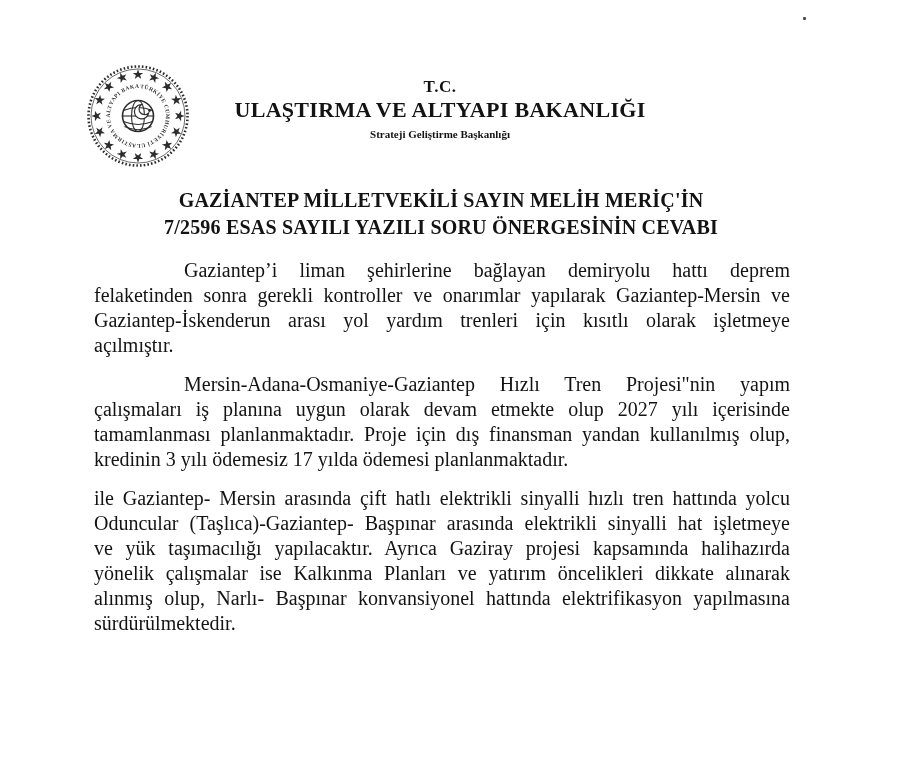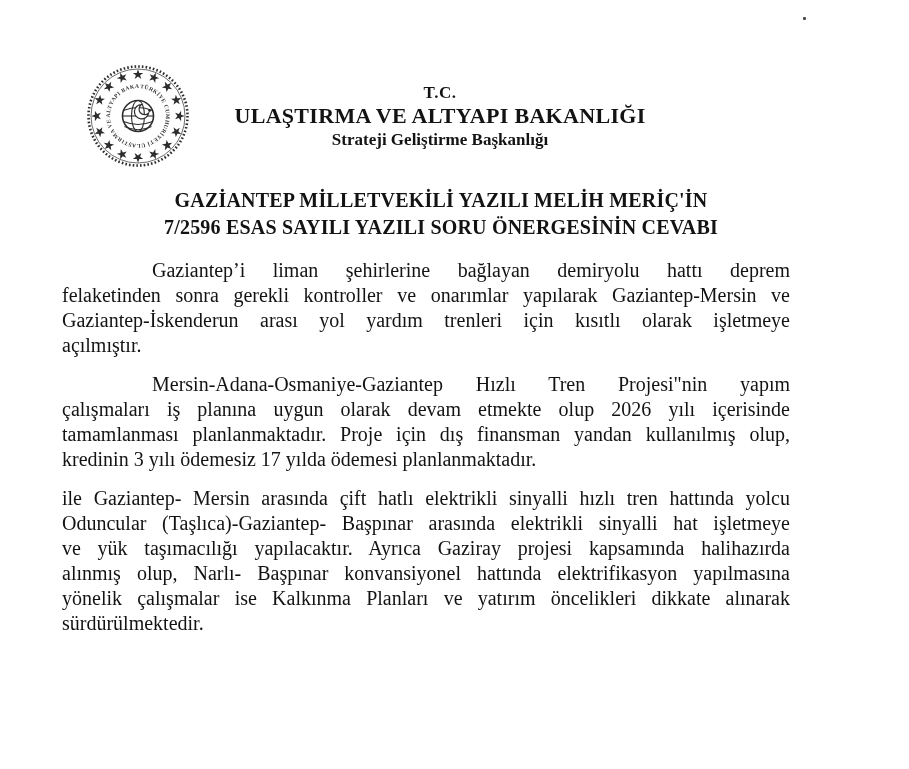--- a/index.html
+++ b/index.html
@@ -14,44 +14,45 @@
   .speck{
     position:absolute;left:803px;top:17px;width:3px;height:3px;
     background:#4a4a4a;border-radius:1px;
   }
   
   .seal{
     position:absolute;left:85px;top:63px;width:106px;height:106px;
     opacity:0.92;
   }
   .letterhead-text{
-    position:absolute;left:170px;top:82px;width:540px;
+    position:absolute;left:170px;top:76px;width:540px;
     text-align:center;font-weight:bold;
   }
   .lh-line1{font-size:17px;line-height:22px;letter-spacing:0.5px;}
   .lh-line2{font-size:22px;line-height:24px;letter-spacing:0.3px;}
-  .lh-line3{font-size:17px;line-height:24px;}
+  .lh-line3{font-size:11px;line-height:24px;}
   
   .doc-title{
     position:absolute;left:76px;top:187px;width:730px;
     text-align:center;font-weight:bold;
     font-size:20px;line-height:27px;letter-spacing:0.2px;
   }
   
   .doc-body{
     position:absolute;left:62px;top:258px;width:728px;
     font-size:20px;
   }
   .para{margin:0 0 14px 0;}
   .line{
     line-height:25px;
     text-align:justify;
     text-align-last:justify;
     -moz-text-align-last:justify;
     white-space:normal;
+    margin-left:32px;
   }
   .line.first{text-indent:90px;}
   .line.last{text-align:center;text-align-last:left;-moz-text-align-last:left;}
 </style>
 </head>
 <body>
 
 <div class="page">
 
   <div class="speck"></div>
@@ -101,40 +102,40 @@
     </g>
   </svg>
 
   <div class="letterhead-text">
     <div class="lh-line1">T.C.</div>
     <div class="lh-line2">ULAŞTIRMA VE ALTYAPI BAKANLIĞI</div>
     <div class="lh-line3">Strateji Geliştirme Başkanlığı</div>
   </div>
 
   <div class="doc-title">
-    <div>GAZİANTEP MİLLETVEKİLİ YAZILI MELİH MERİÇ'İN</div>
+    <div>GAZİANTEP MİLLETVEKİLİ SAYIN MELİH MERİÇ'İN</div>
     <div>7/2596 ESAS SAYILI YAZILI SORU ÖNERGESİNİN CEVABI</div>
   </div>
 
   <div class="doc-body">
       <div class="para">
         <div class="line first">Gaziantep’i liman şehirlerine bağlayan demiryolu hattı deprem</div>
         <div class="line">felaketinden sonra gerekli kontroller ve onarımlar yapılarak Gaziantep-Mersin ve</div>
         <div class="line">Gaziantep-İskenderun arası yol yardım trenleri için kısıtlı olarak işletmeye</div>
         <div class="line last">açılmıştır.</div>
       </div>
       <div class="para">
         <div class="line first">Mersin-Adana-Osmaniye-Gaziantep Hızlı Tren Projesi"nin yapım</div>
-        <div class="line">çalışmaları iş planına uygun olarak devam etmekte olup 2026 yılı içerisinde</div>
+        <div class="line">çalışmaları iş planına uygun olarak devam etmekte olup 2027 yılı içerisinde</div>
         <div class="line">tamamlanması planlanmaktadır. Proje için dış finansman yandan kullanılmış olup,</div>
         <div class="line last">kredinin 3 yılı ödemesiz 17 yılda ödemesi planlanmaktadır.</div>
       </div>
       <div class="para">
         <div class="line">ile Gaziantep- Mersin arasında çift hatlı elektrikli sinyalli hızlı tren hattında yolcu</div>
         <div class="line">Oduncular (Taşlıca)-Gaziantep- Başpınar arasında elektrikli sinyalli hat işletmeye</div>
         <div class="line">ve yük taşımacılığı yapılacaktır. Ayrıca Gaziray projesi kapsamında halihazırda</div>
+        <div class="line">yönelik çalışmalar ise Kalkınma Planları ve yatırım öncelikleri dikkate alınarak</div>
         <div class="line">alınmış olup, Narlı- Başpınar konvansiyonel hattında elektrifikasyon yapılmasına</div>
-        <div class="line">yönelik çalışmalar ise Kalkınma Planları ve yatırım öncelikleri dikkate alınarak</div>
         <div class="line last">sürdürülmektedir.</div>
       </div>
     </div>
 
 </div>
 
 </body></html>

